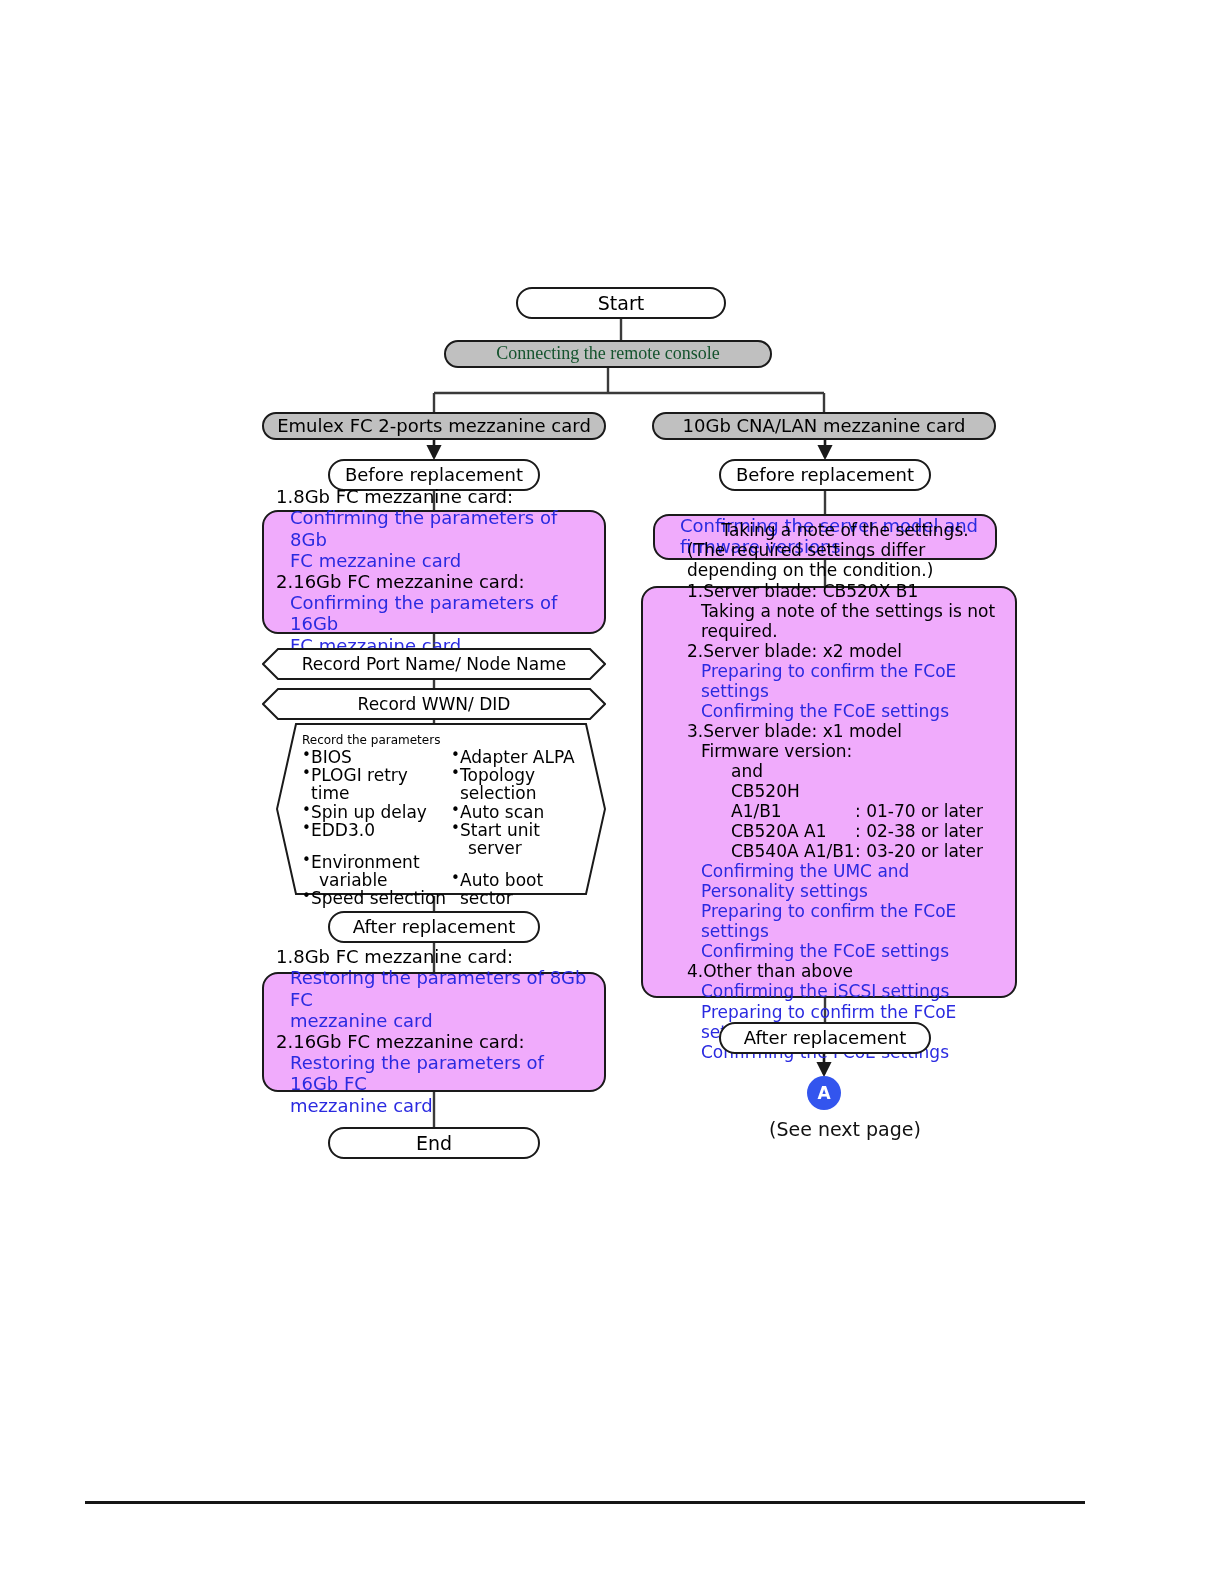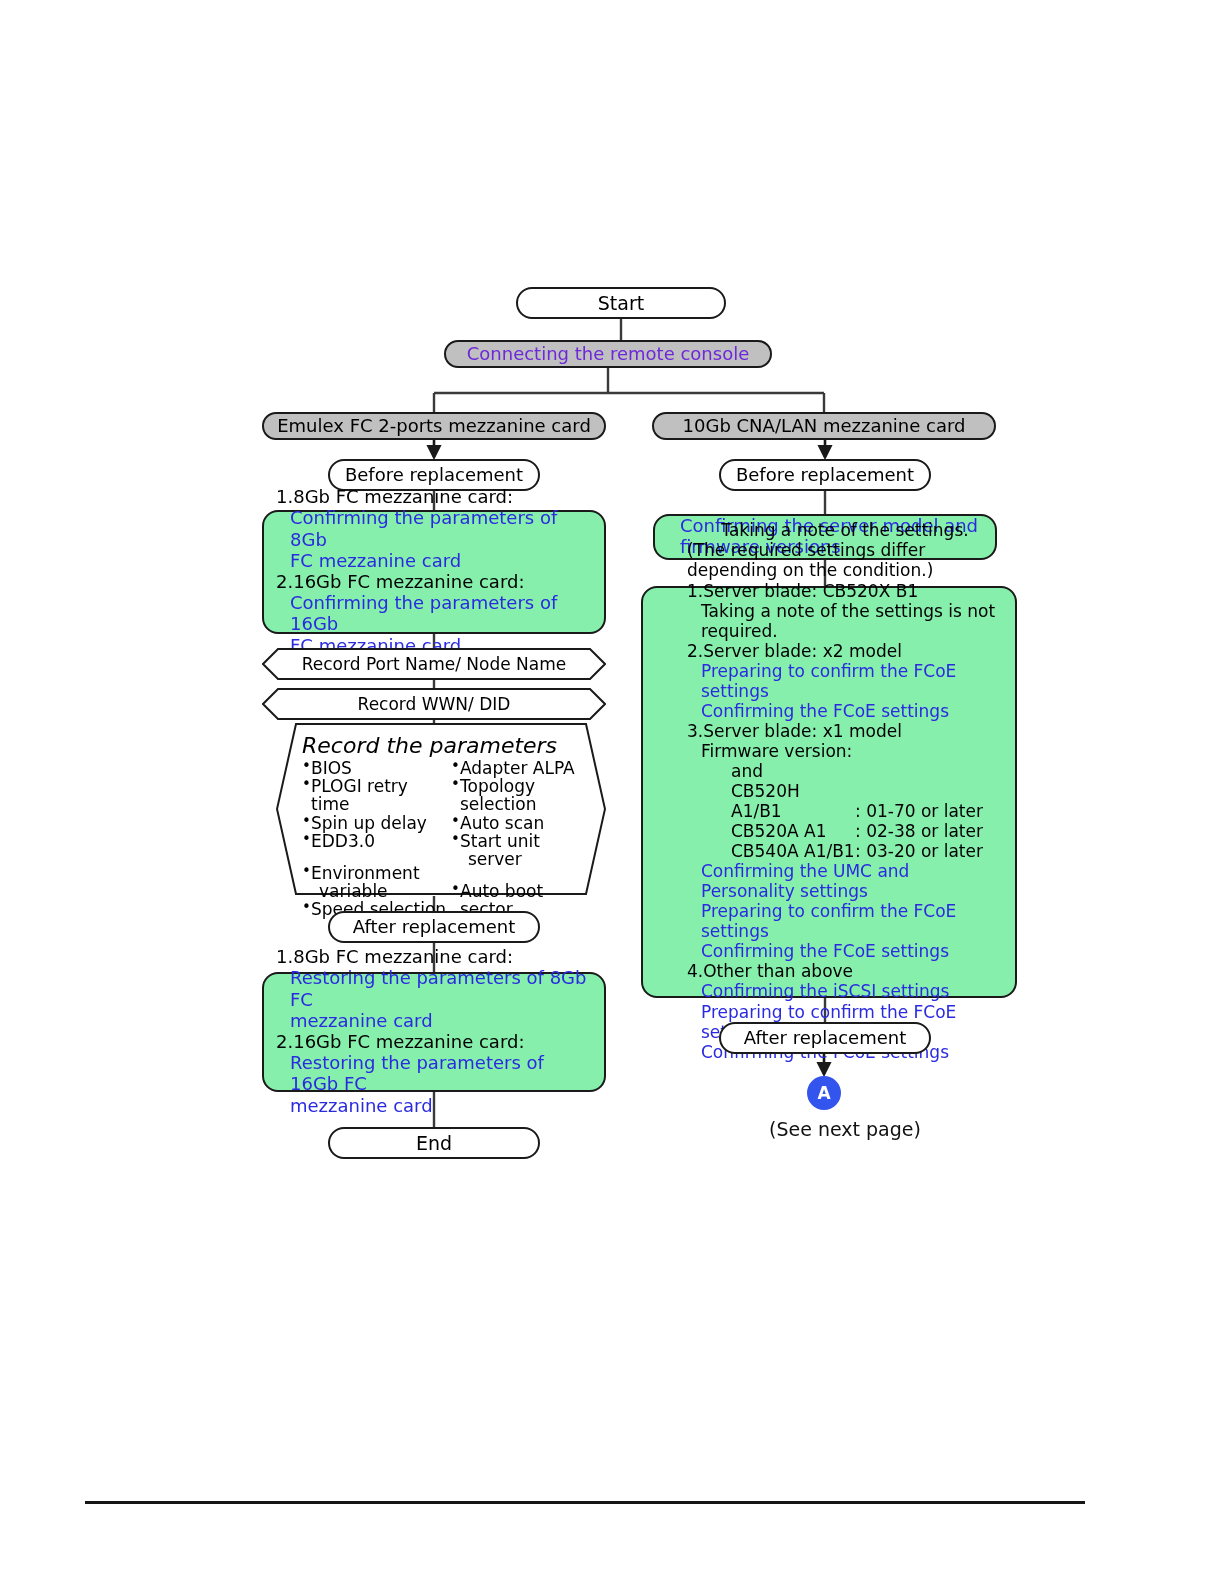--- a/index.html
+++ b/index.html
@@ -46,25 +46,25 @@
   }
   .stadium {
     border-radius: 999px;
     background: #ffffff;
   }
   .stadium.gray {
     background: #c0c0c0;
   }
   .rounded {
     border-radius: 16px;
-    background: #86efac;
+    background: #f0abfc;
   }
   .node .txt { display: block; }
 
-  .blue { color: #6d28d9; }
+  .blue { color: #14532d; font-family: Liberation Serif, serif; }
   .blueline { color: #2a2ae0; display: block; }
 
   
   .leftbox {
     display: block;
     text-align: left;
     padding: 8px 12px 10px 12px;
   }
 
   
@@ -85,23 +85,22 @@
   
   .paramwrap { position: absolute; }
   .paramwrap svg { display: block; }
   .paramcontent {
     position: absolute;
     left: 26px;
     top: 10px;
     width: 298px;
   }
   .paramcontent .ptitle {
-    font-size: 22px;
+    font-size: 12px;
     margin-bottom: 1px;
-    font-style: italic;
   }
   .paramcols {
     display: flex;
   }
   .paramcol { width: 150px; }
   .paramcol li {
     list-style: none;
     font-size: 17px;
     line-height: 1.07;
     position: relative;

